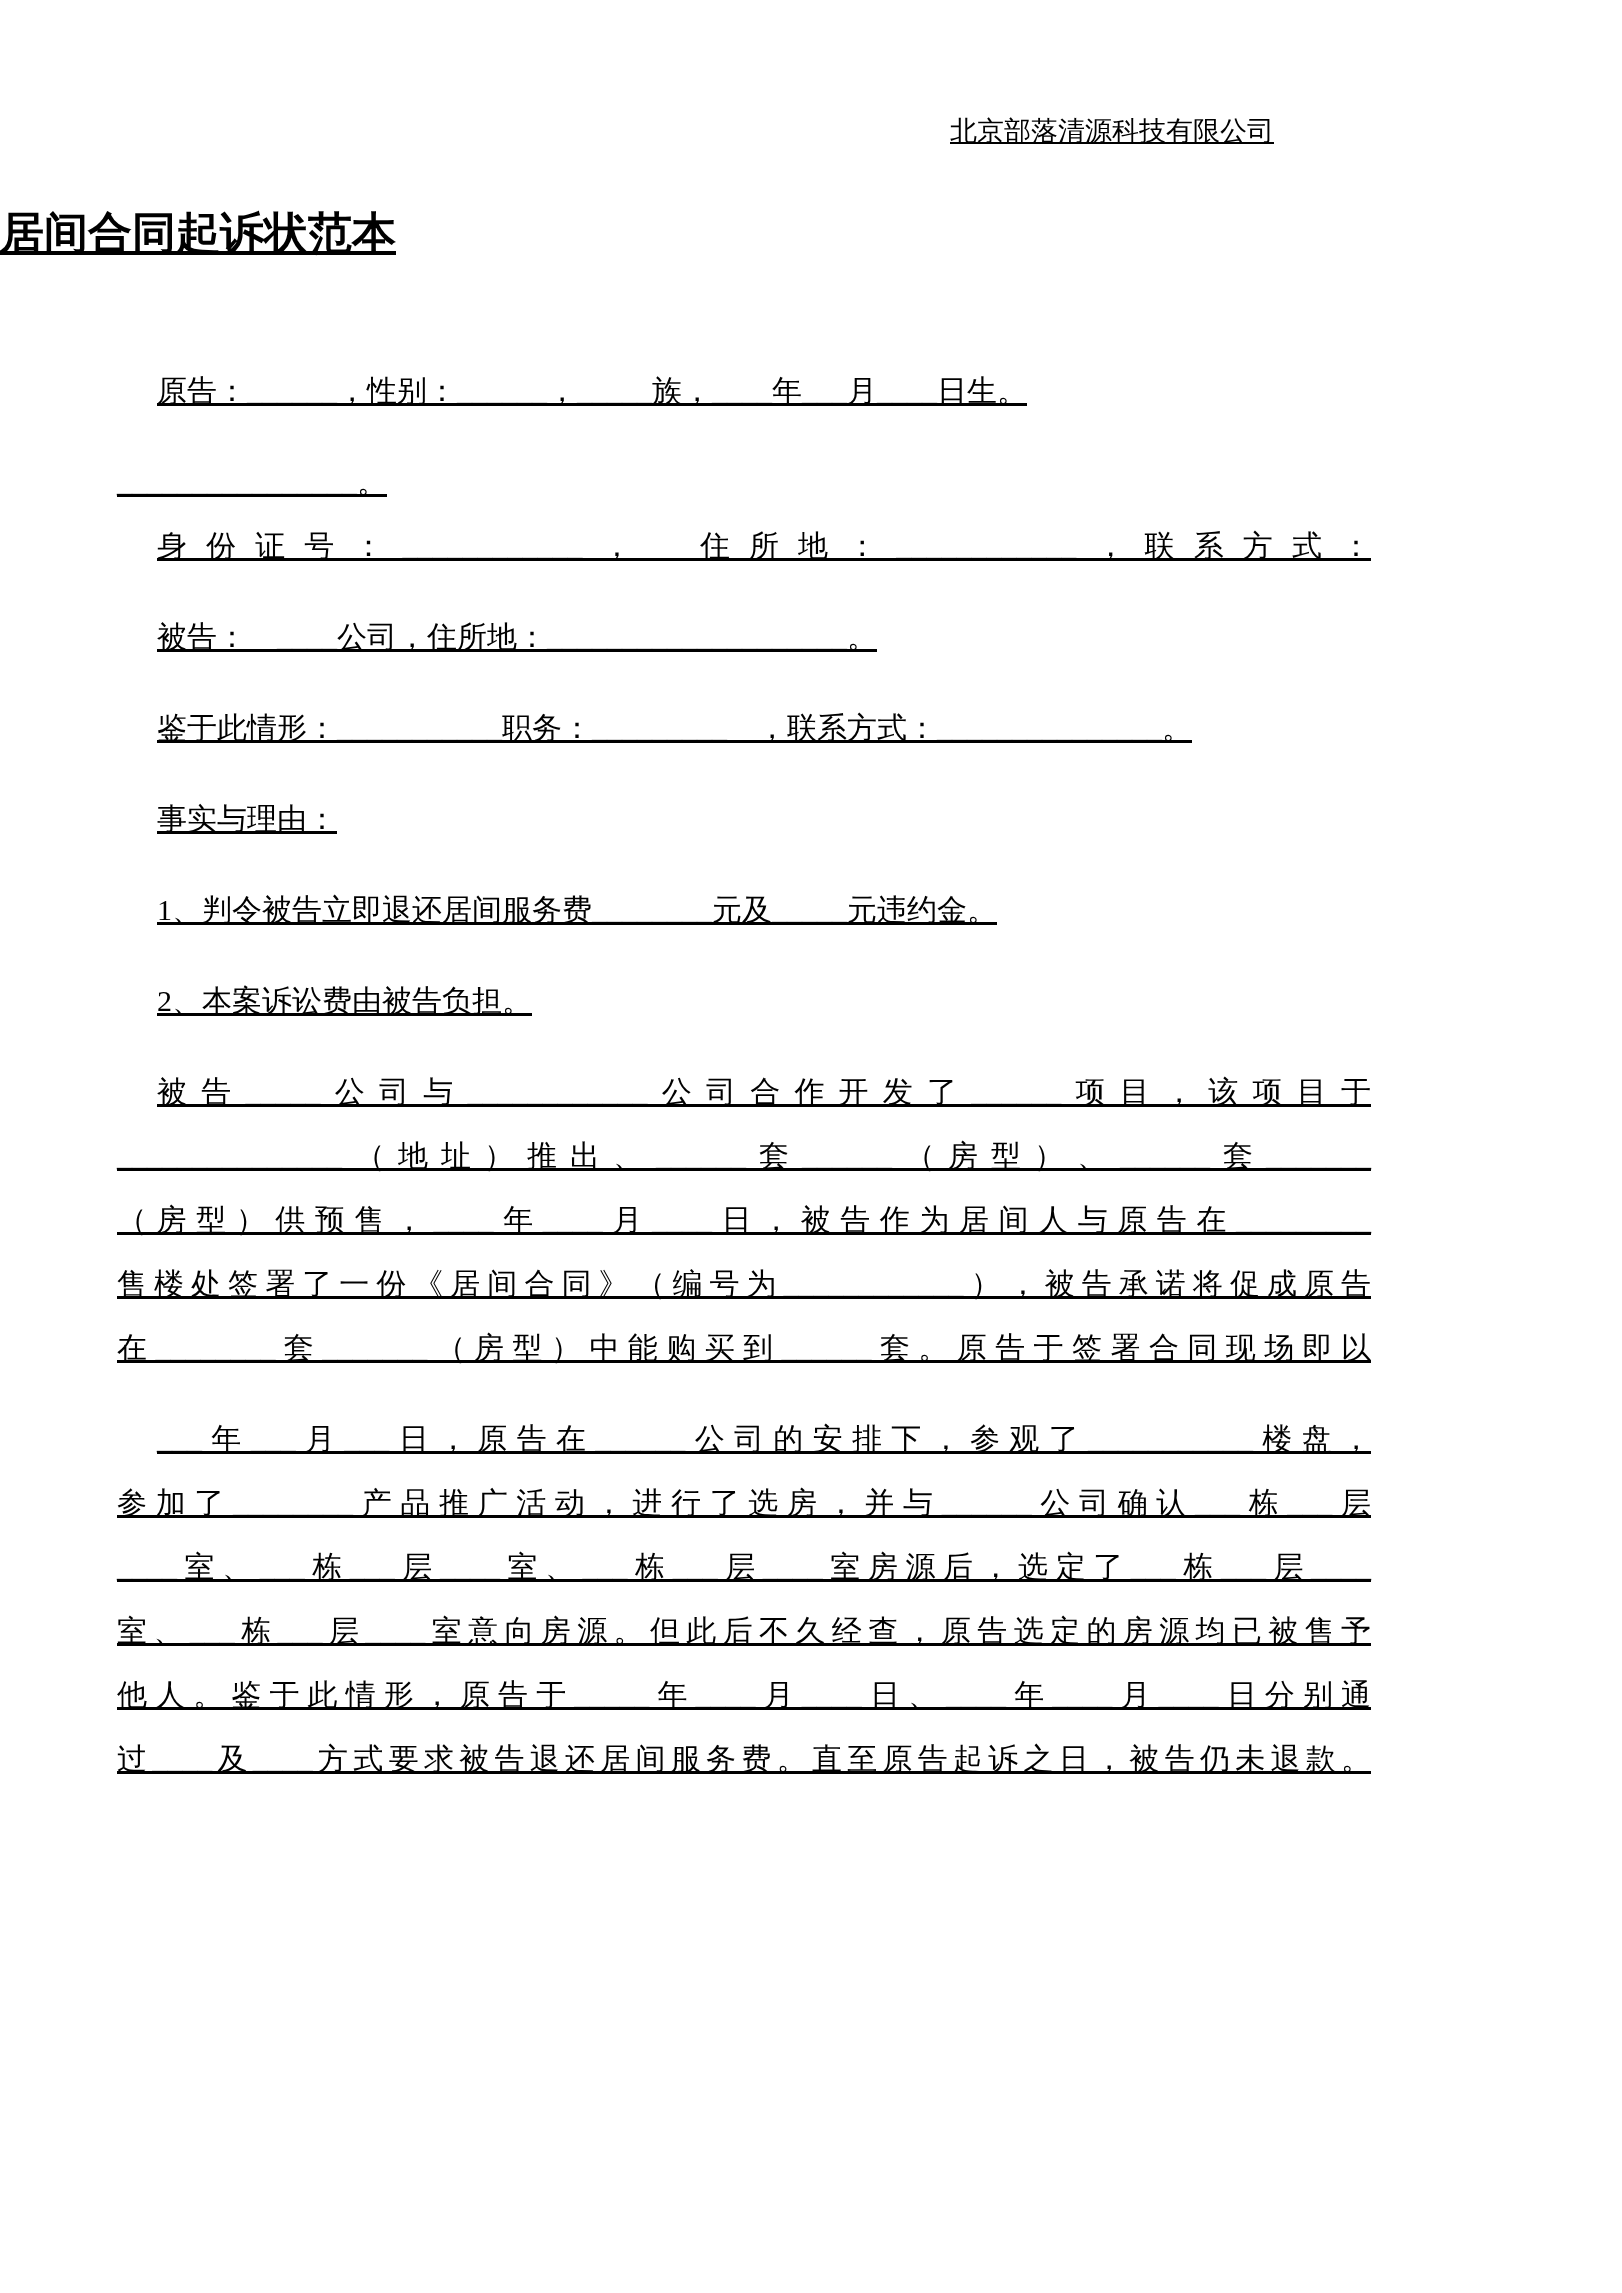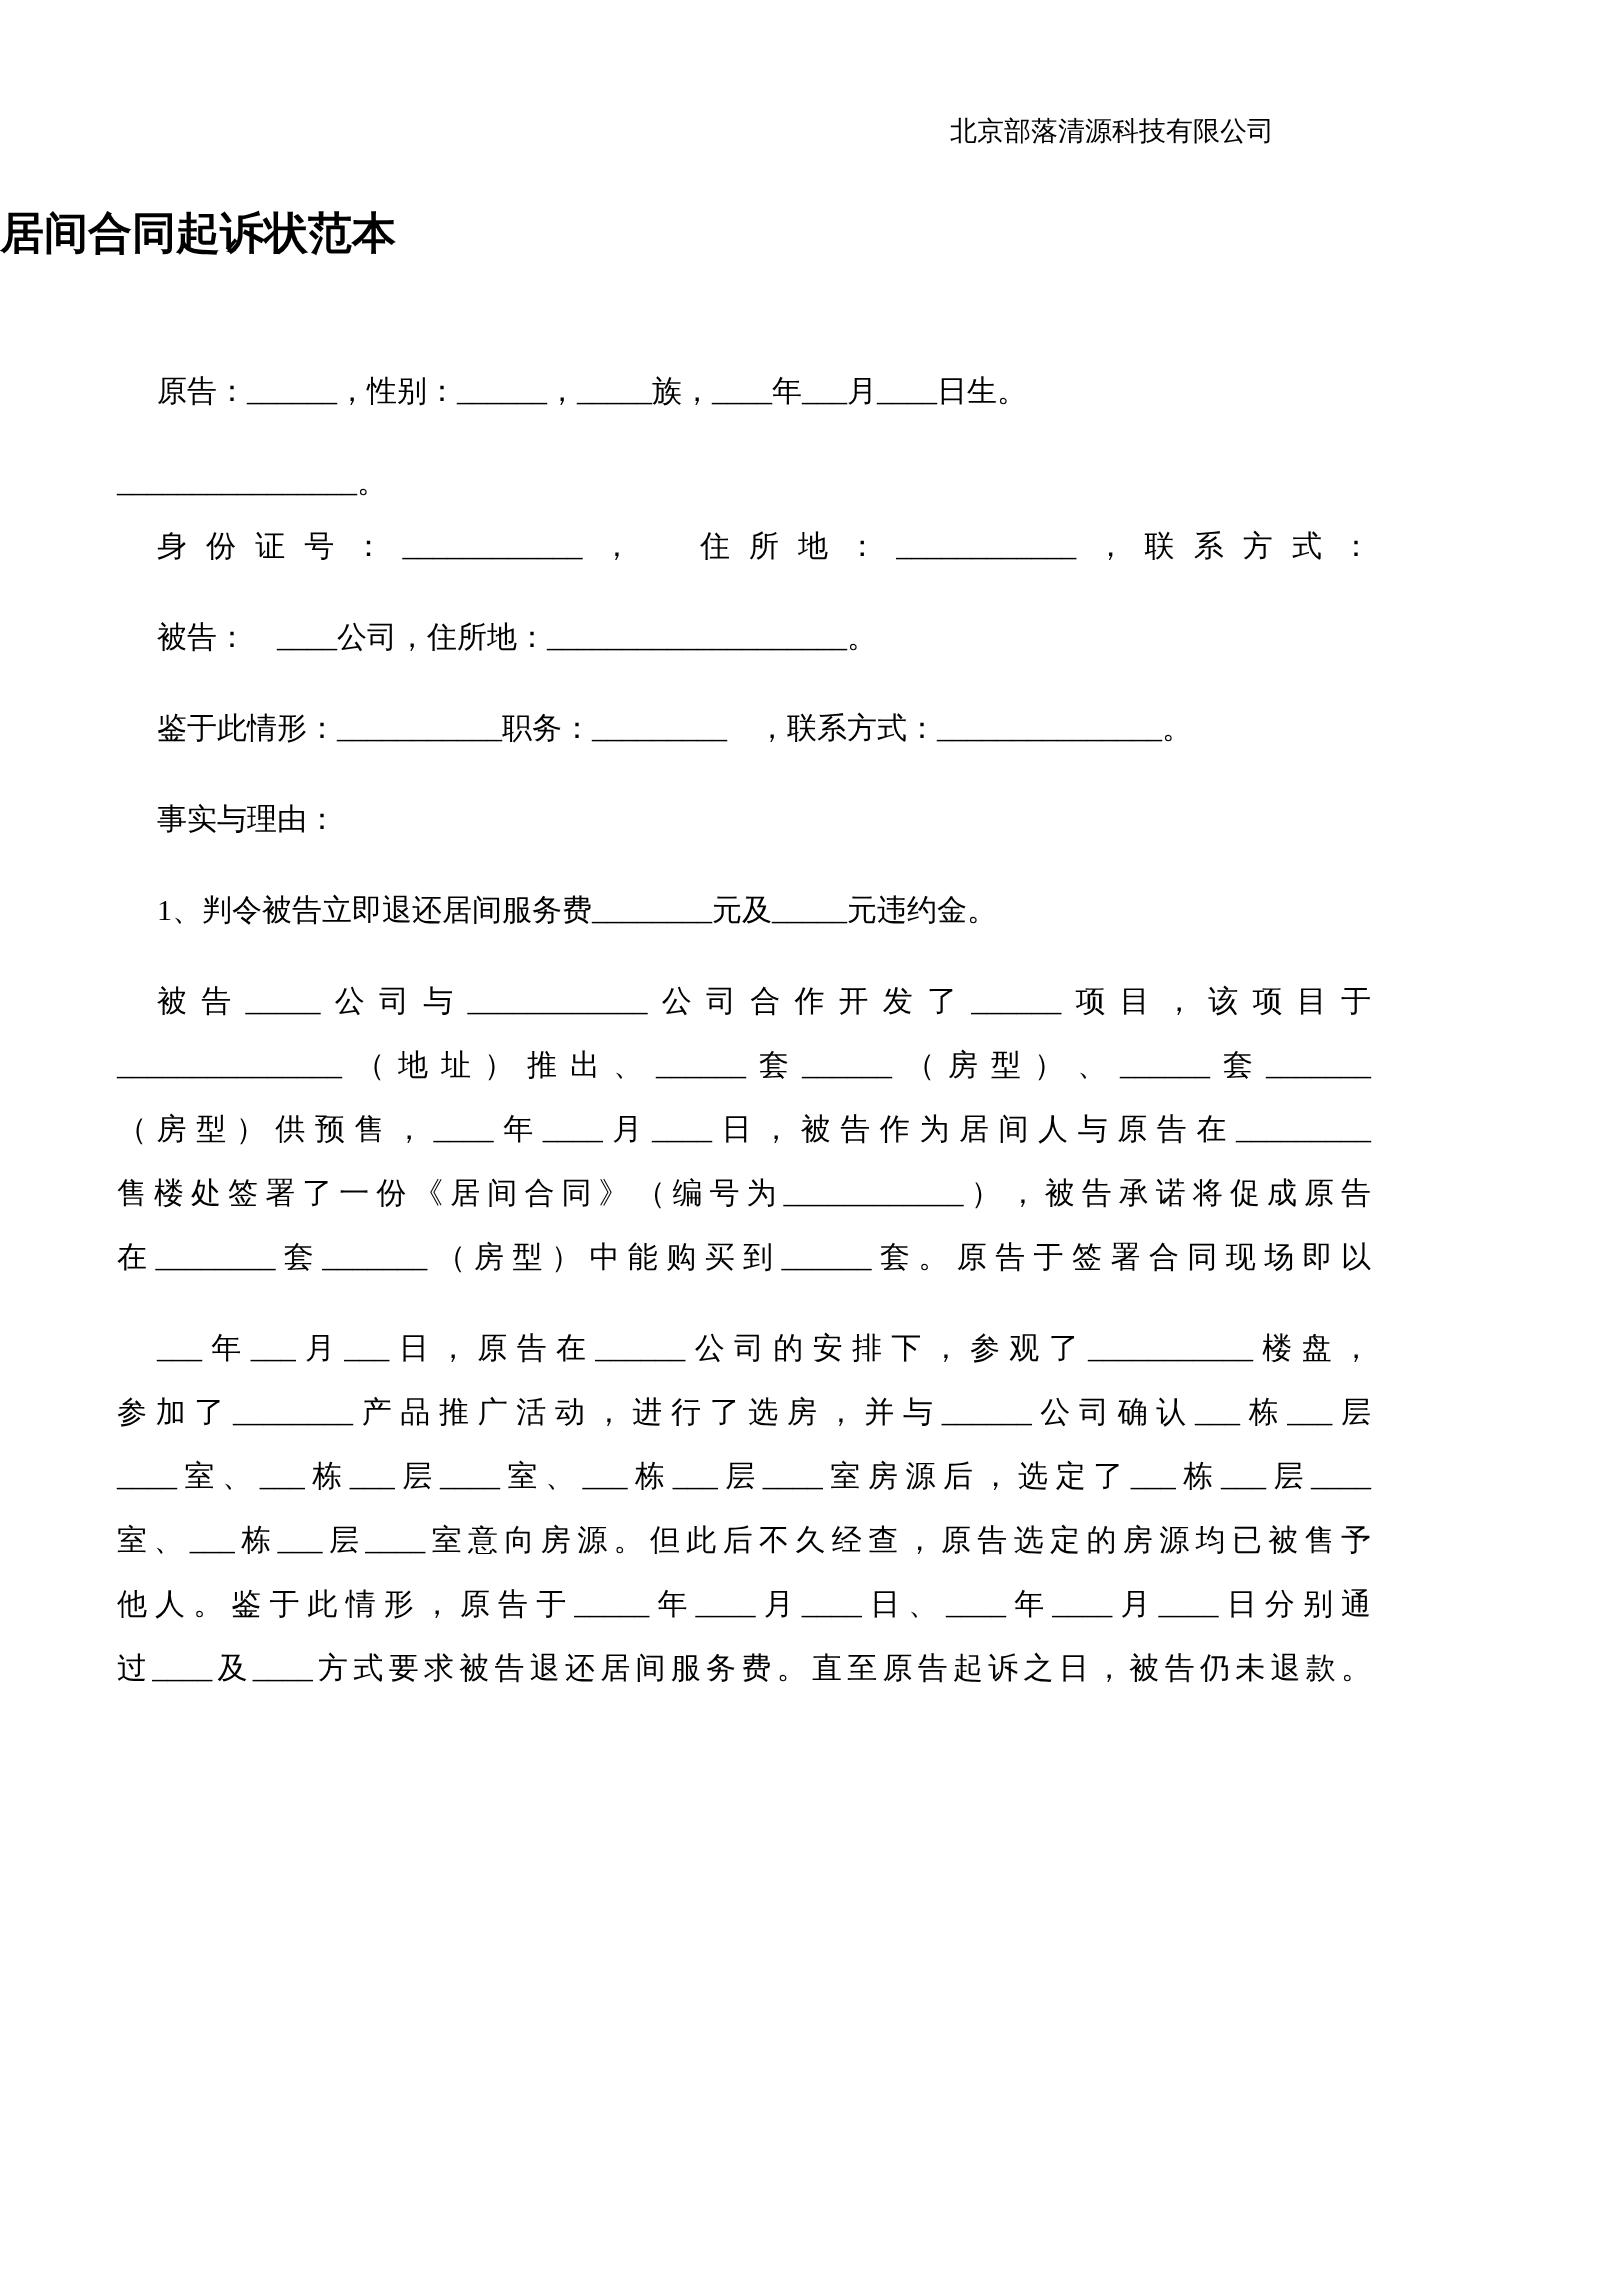--- a/index.html
+++ b/index.html
@@ -8,20 +8,21 @@
     background: #ffffff;
   }
   .page {
     position: relative;
     width: 1521px;
     height: 2294px;
     background: #ffffff;
     color: #000000;
     font-family: "Liberation Serif", "DejaVu Serif", serif;
     overflow: hidden;
+    text-decoration: underline;
   }
   .company-header {
     padding-top: 115px;
     padding-right: 247px;
     text-align: right;
     font-family: "Liberation Sans", "DejaVu Sans", sans-serif;
     font-size: 27px;
     line-height: 33px;
     color: #000000;
   }
@@ -84,20 +85,23 @@
     </div>
 
     <div class="para">
       <div class="line indent">事实与理由：</div>
     </div>
 
     <div class="para">
       <div class="line indent">1、判令被告立即退还居间服务费________元及_____元违约金。</div>
     </div>
 
+    <div class="para">
+      <div class="line indent">2、本案诉讼费由被告负担。</div>
+    </div>
 
 
     <div class="para">
       <div class="line indent fill">被告_____公司与____________公司合作开发了______项目，该项目于</div>
       <div class="line fill">_______________（地址）推出、______套______（房型）、______套_______</div>
       <div class="line fill">（房型）供预售，____年____月____日，被告作为居间人与原告在_________</div>
       <div class="line fill">售楼处签署了一份《居间合同》（编号为____________），被告承诺将促成原告</div>
       <div class="line fill">在________套_______（房型）中能购买到______套。原告于签署合同现场即以</div>
     </div>
 

